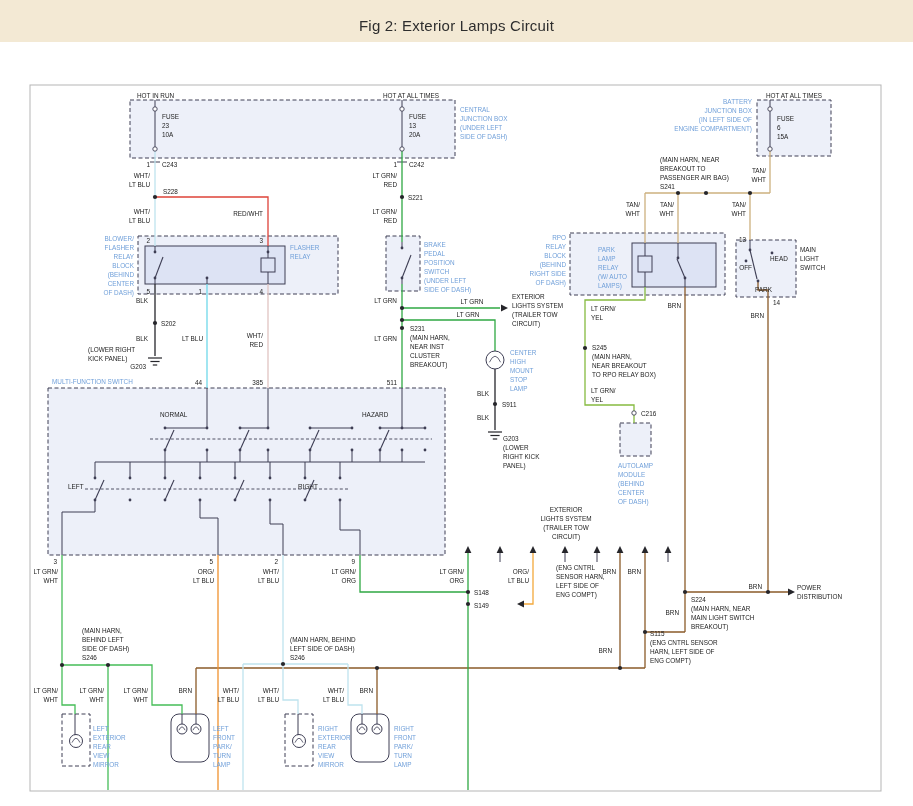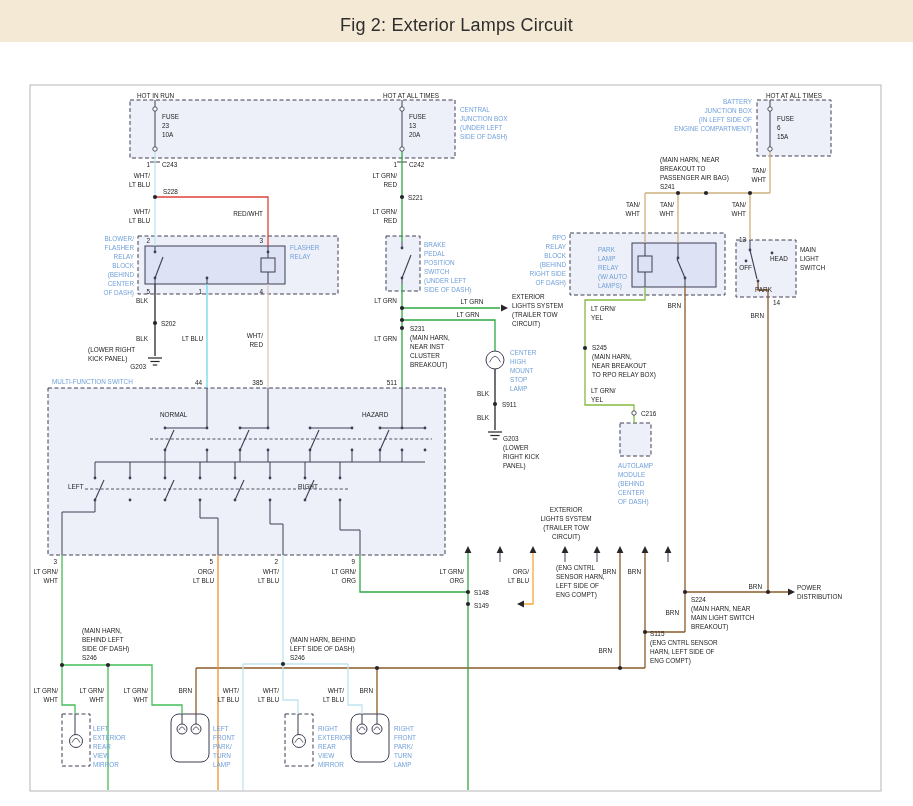--- a/index.html
+++ b/index.html
@@ -4,21 +4,21 @@
 <style>
   html,body{margin:0;padding:0;}
   body{
     width:913px;height:806px;background:#ffffff;overflow:hidden;
     font-family:"Liberation Sans", sans-serif;
   }
   .header{
     width:913px;height:42px;background:#f3e9d4;
     display:flex;align-items:center;justify-content:center;
   }
-  .header .title{font-size:18px;color:#2e2e2e;letter-spacing:.2px;margin-top:8px;}
+  .header .title{font-size:15px;color:#2e2e2e;letter-spacing:.2px;margin-top:8px;}
   .stage{position:relative;width:913px;height:764px;}
   svg text{font-family:"Liberation Sans", sans-serif;}
 </style>
 </head>
 <body>
 
 <div class="header">
   <div class="title">Fig 2: Exterior Lamps Circuit</div>
 </div>
 

